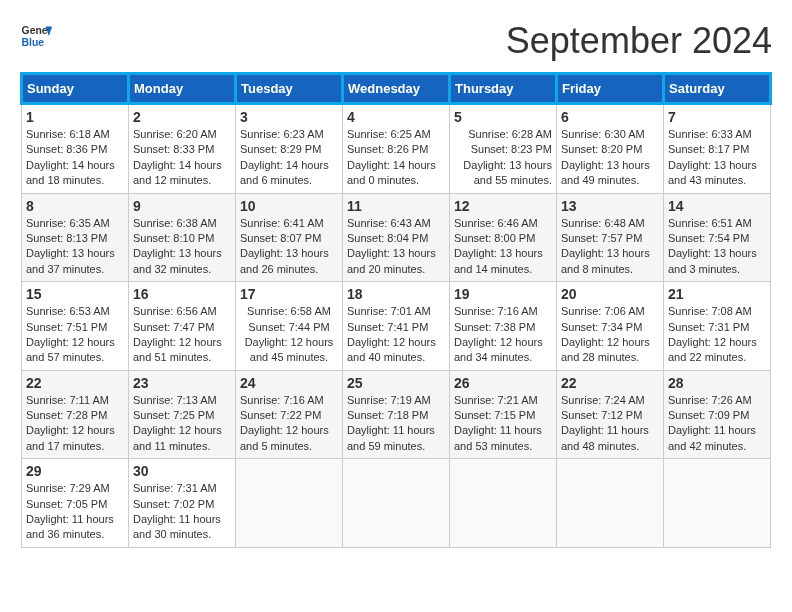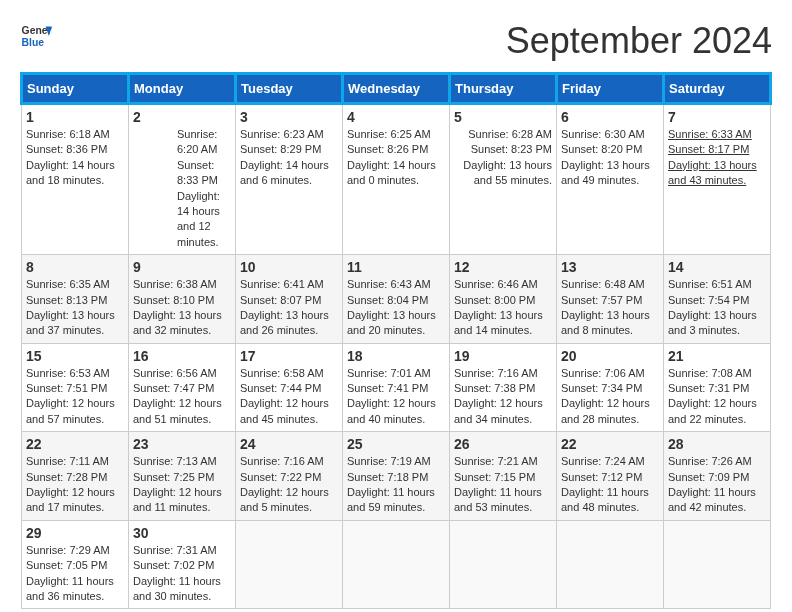--- a/index.html
+++ b/index.html
@@ -111,21 +111,21 @@
   <tr>
         <td>
           <span class="day-number">1</span>
           <div class="day-info" style="white-space: pre-line;">Sunrise: 6:18 AM
 Sunset: 8:36 PM
 Daylight: 14 hours
 and 18 minutes.</div>
         </td>
         <td>
           <span class="day-number">2</span>
-          <div class="day-info" style="white-space: pre-line; margin-left: 44px;">Sunrise: 6:20 AM
+          <div class="day-info" style="white-space: pre-line;">Sunrise: 6:20 AM
 Sunset: 8:33 PM
 Daylight: 14 hours
 and 12 minutes.</div>
         </td>
         <td>
           <span class="day-number">3</span>
           <div class="day-info" style="white-space: pre-line;">Sunrise: 6:23 AM
 Sunset: 8:29 PM
 Daylight: 14 hours
 and 6 minutes.</div>
@@ -146,21 +146,21 @@
         </td>
         <td>
           <span class="day-number">6</span>
           <div class="day-info" style="white-space: pre-line;">Sunrise: 6:30 AM
 Sunset: 8:20 PM
 Daylight: 13 hours
 and 49 minutes.</div>
         </td>
         <td>
           <span class="day-number">7</span>
-          <div class="day-info" style="white-space: pre-line; text-decoration: underline;">Sunrise: 6:33 AM
+          <div class="day-info" style="white-space: pre-line;">Sunrise: 6:33 AM
 Sunset: 8:17 PM
 Daylight: 13 hours
 and 43 minutes.</div>
         </td>
       </tr>
       <tr>
         <td>
           <span class="day-number">8</span>
           <div class="day-info" style="white-space: pre-line;">Sunrise: 6:35 AM
 Sunset: 8:13 PM
@@ -220,21 +220,21 @@
         </td>
         <td>
           <span class="day-number">16</span>
           <div class="day-info" style="white-space: pre-line;">Sunrise: 6:56 AM
 Sunset: 7:47 PM
 Daylight: 12 hours
 and 51 minutes.</div>
         </td>
         <td>
           <span class="day-number">17</span>
-          <div class="day-info" style="white-space: pre-line;">Sunrise: 6:58 AM
+          <div class="day-info" style="white-space: pre-line; text-align: center;">Sunrise: 6:58 AM
 Sunset: 7:44 PM
 Daylight: 12 hours
 and 45 minutes.</div>
         </td>
         <td>
           <span class="day-number">18</span>
           <div class="day-info" style="white-space: pre-line;">Sunrise: 7:01 AM
 Sunset: 7:41 PM
 Daylight: 12 hours
 and 40 minutes.</div>

